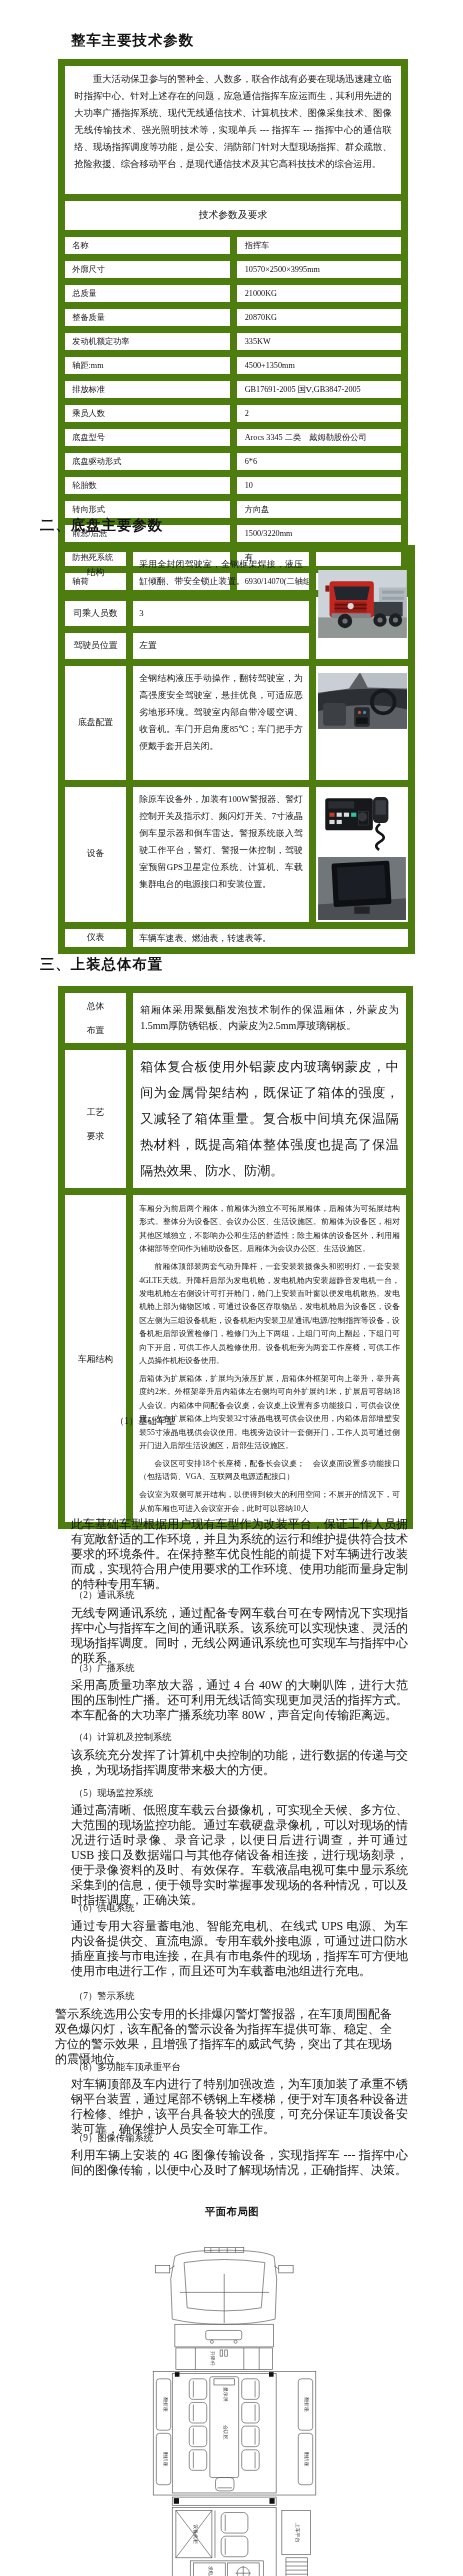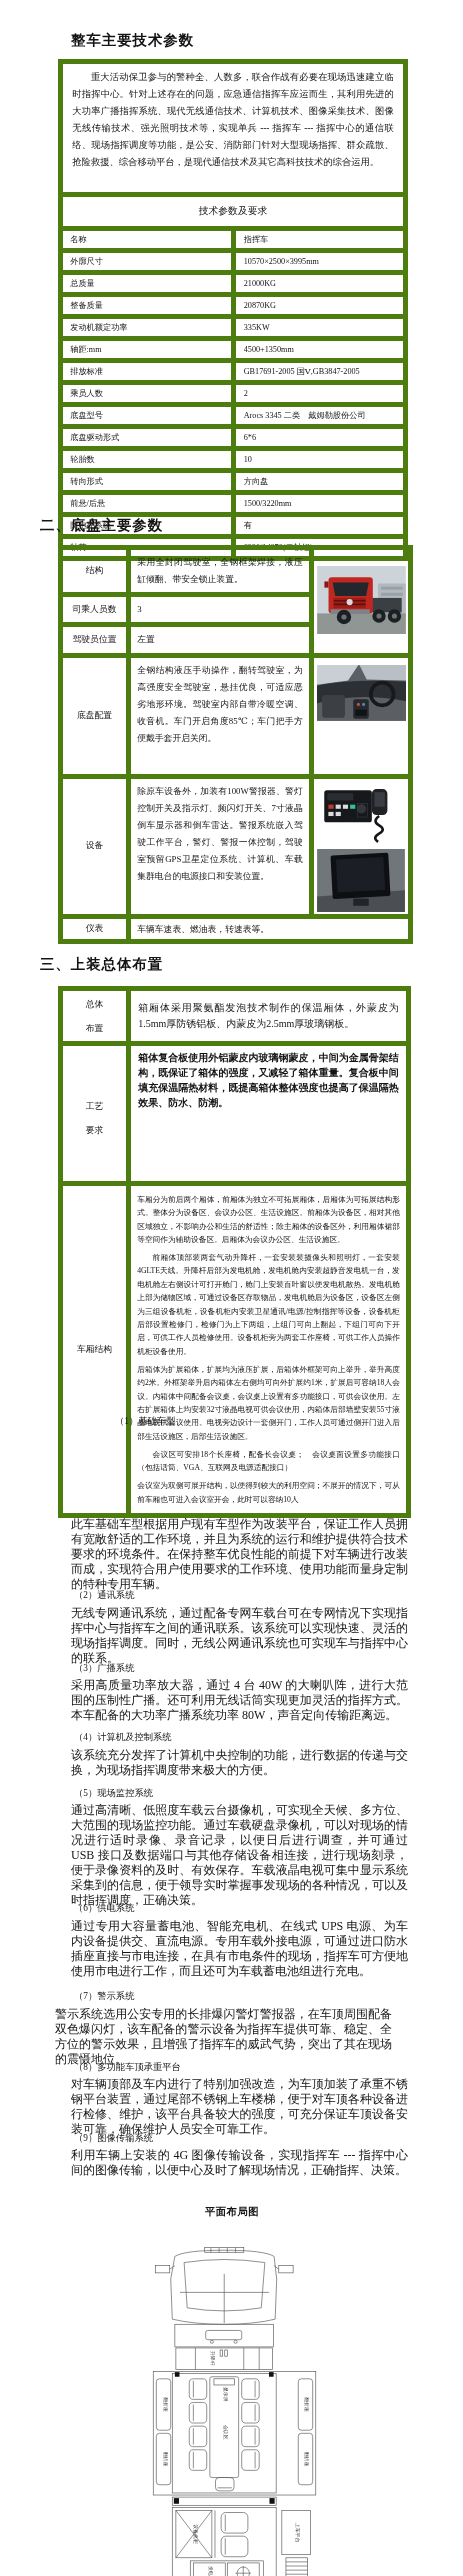--- a/index.html
+++ b/index.html
@@ -2,40 +2,40 @@
 <html style="font-size:8.2px"><head>
 <meta charset="utf-8">
 <style>
   html,body{margin:0;padding:0;background:#ffffff;}
   .page{position:relative;width:464px;height:3085px;background:#fff;overflow:hidden;
         font-family:"Liberation Serif","DejaVu Serif",serif;color:#141414;}
   .abs{position:absolute;}
   .sec-title{font-size:14.4px;font-weight:600;letter-spacing:1px;white-space:nowrap;}
   .center-title{width:464px;text-align:center;font-size:10.3px;font-weight:600;letter-spacing:0.5px;}
   table{border-collapse:collapse;table-layout:fixed;}
-  td{border:5px solid #4d7c0f;overflow:hidden;}
+  td{border:7px solid #4d7c0f;overflow:hidden;}
   
   .t1{width:350px;}
   .t1 .intro-cell{height:118px;font-size:9.3px;line-height:17px;text-align:justify;
                   padding:5.2px 9.3px;vertical-align:top;}
   .t1 .intro-cell p{margin:0;text-indent:2em;}
   .t1 .head-cell{height:27px;text-align:center;font-size:9.8px;vertical-align:middle;}
   .t1 .lab{width:166px;font-size:8.2px;padding:0 7.2px;height:17px;vertical-align:middle;}
   .t1 .val{font-size:8.2px;padding:0 8.2px;vertical-align:middle;}
   
   .t2{width:350px;}
   .t2 .lab{text-align:center;font-size:8.8px;vertical-align:middle;padding:0 2.1px;}
   .t2 .txt{font-size:8.8px;line-height:17px;text-align:justify;padding:4.1px 6.2px;vertical-align:top;}
   .t2 .img{text-align:center;vertical-align:middle;padding:2.1px;}
   .t2 .img.top{vertical-align:top;padding-top:7.2px;}
   
   .t3{width:348px;border-radius:16px;}
   .t3 .lab{text-align:center;font-size:8.8px;vertical-align:middle;line-height:24px;}
   .t3 .c1{font-size:10px;line-height:16.5px;text-align:justify;padding:7.2px 7.2px;vertical-align:middle;}
-  .t3 .c2{font-size:10px;line-height:15px;text-align:justify;padding:4.1px 7.2px;vertical-align:top;font-weight:bold;}
+  .t3 .c2{font-size:13px;line-height:26px;text-align:justify;padding:4.1px 7.2px;vertical-align:top;}
   .t3 .c3{font-size:7.7px;line-height:13.4px;text-align:justify;padding:2.1px 6.2px;vertical-align:top;}
   .t3 .c3 p{margin:4.6px 0;}
   .t3 .c3 p.ind{text-indent:2em;}
   .sub-h{font-size:9.3px;white-space:nowrap;}
   .sub-p{width:337px;font-size:12px;line-height:15px;text-align:justify;margin:0;}
   svg text{font-family:"Liberation Sans","DejaVu Sans",sans-serif;}
 </style>
 </head>
 <body>
 

